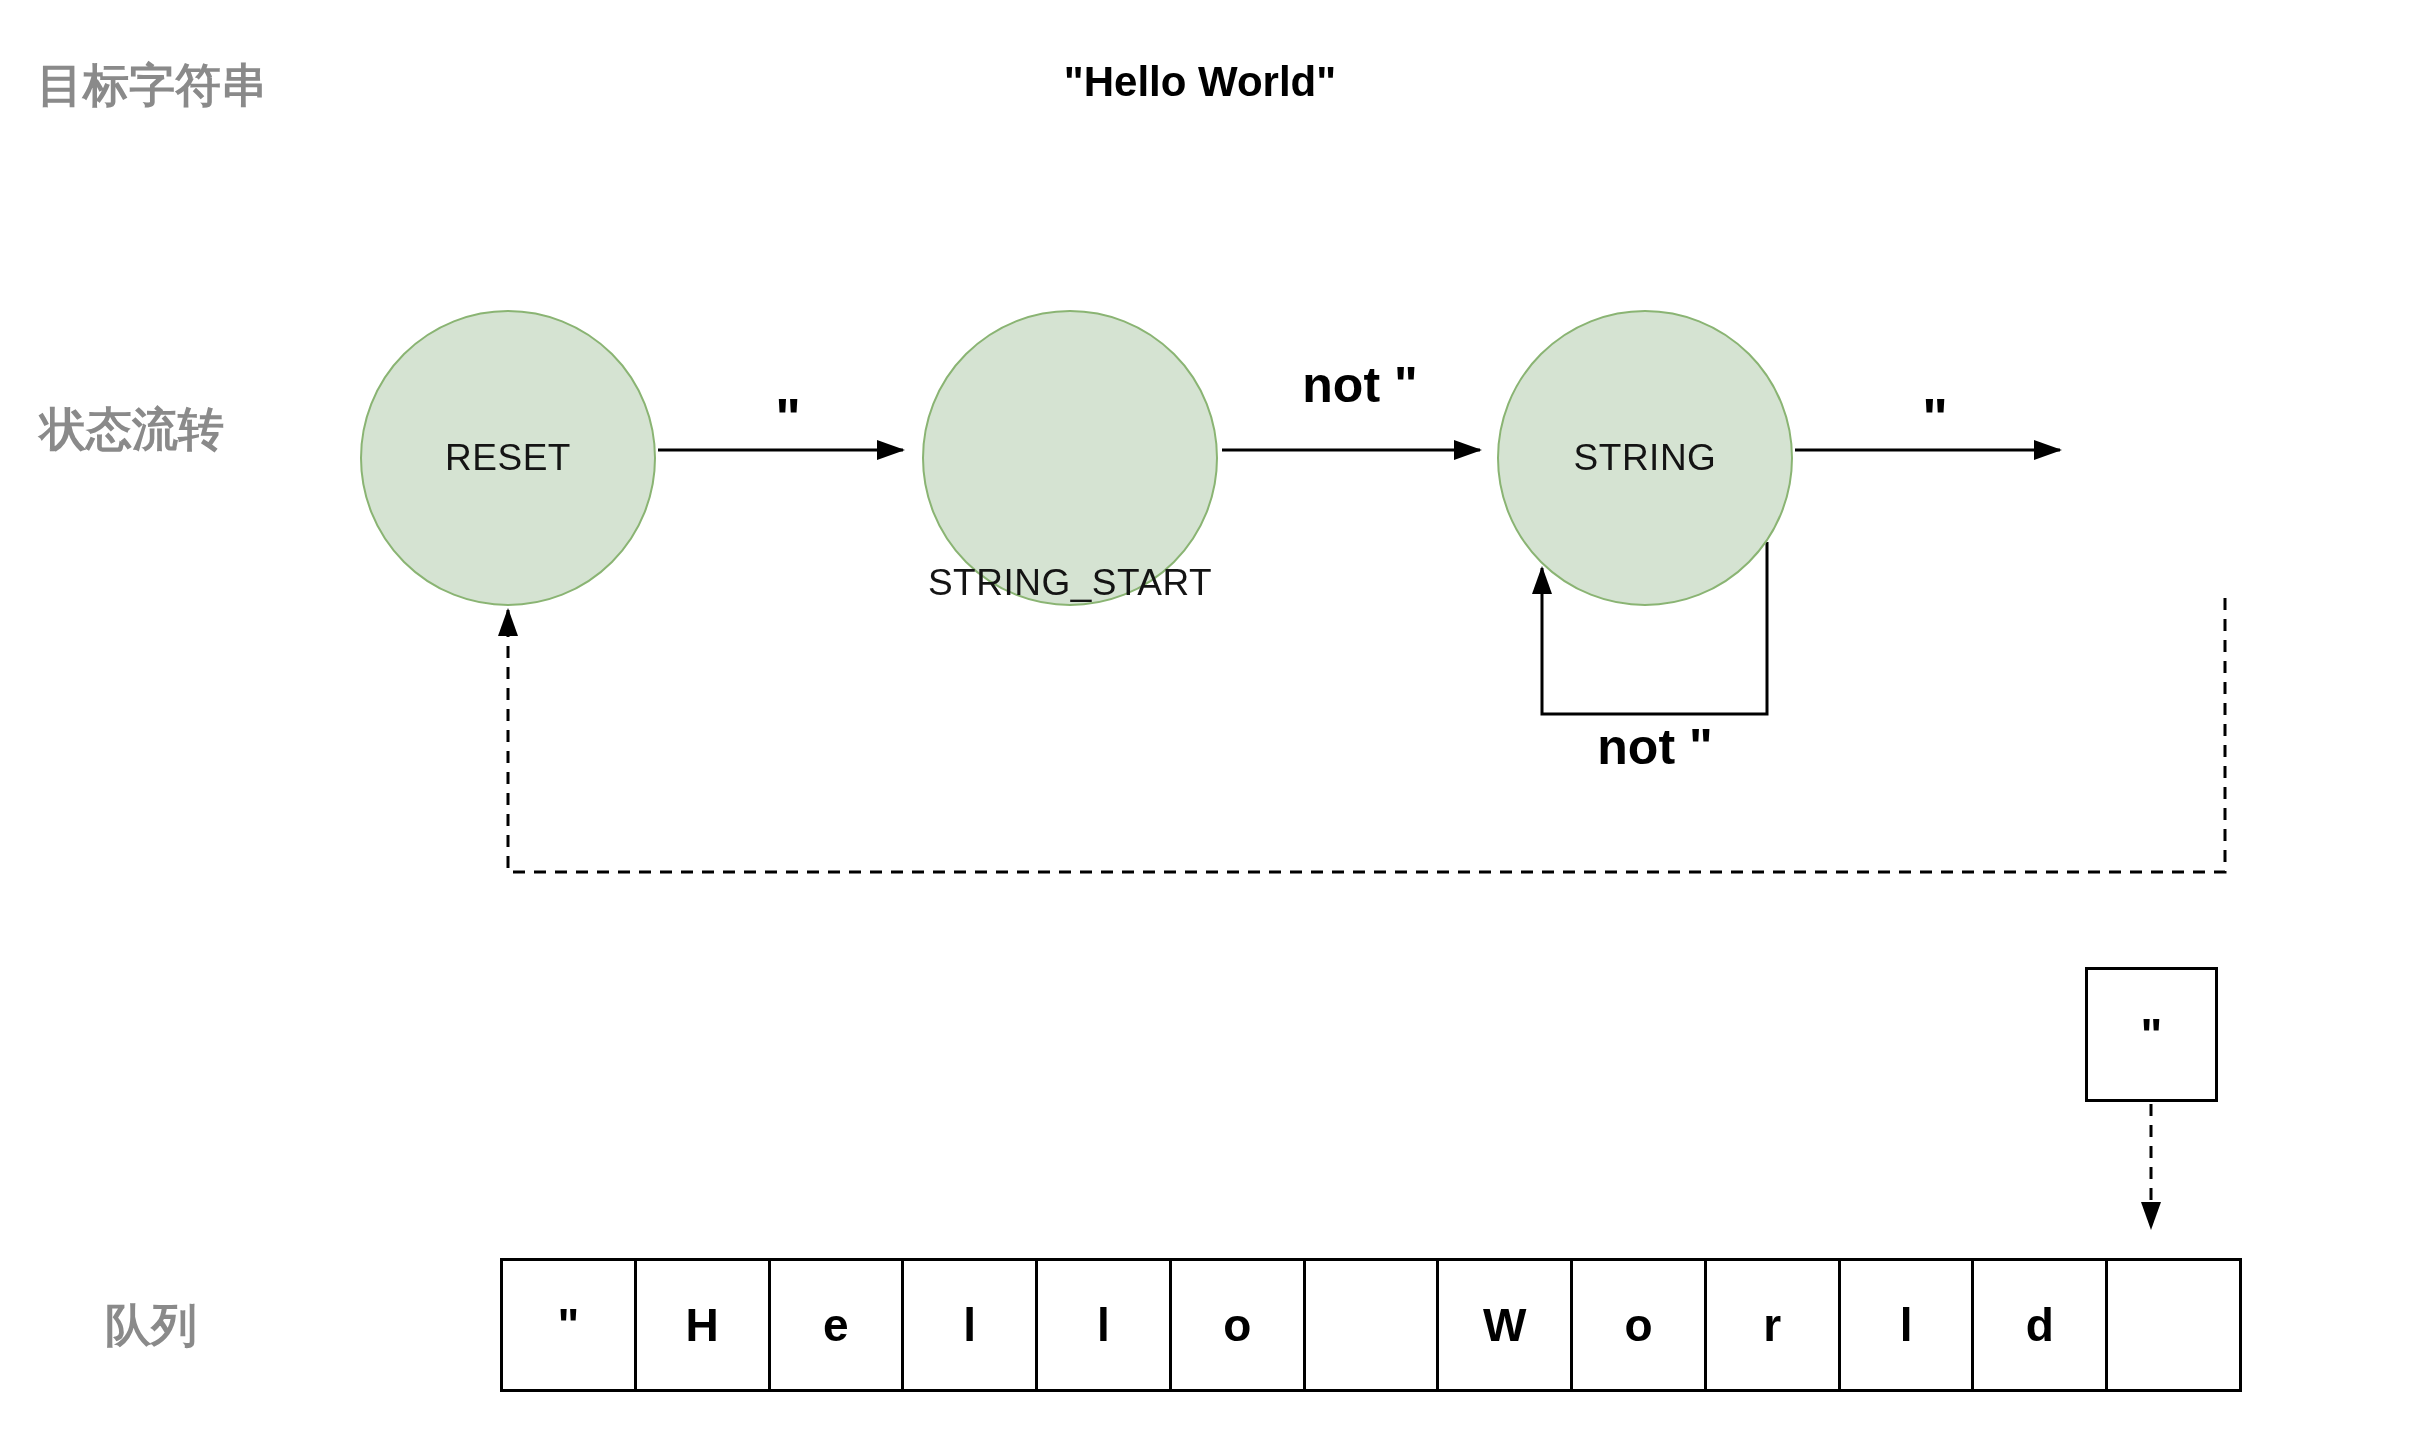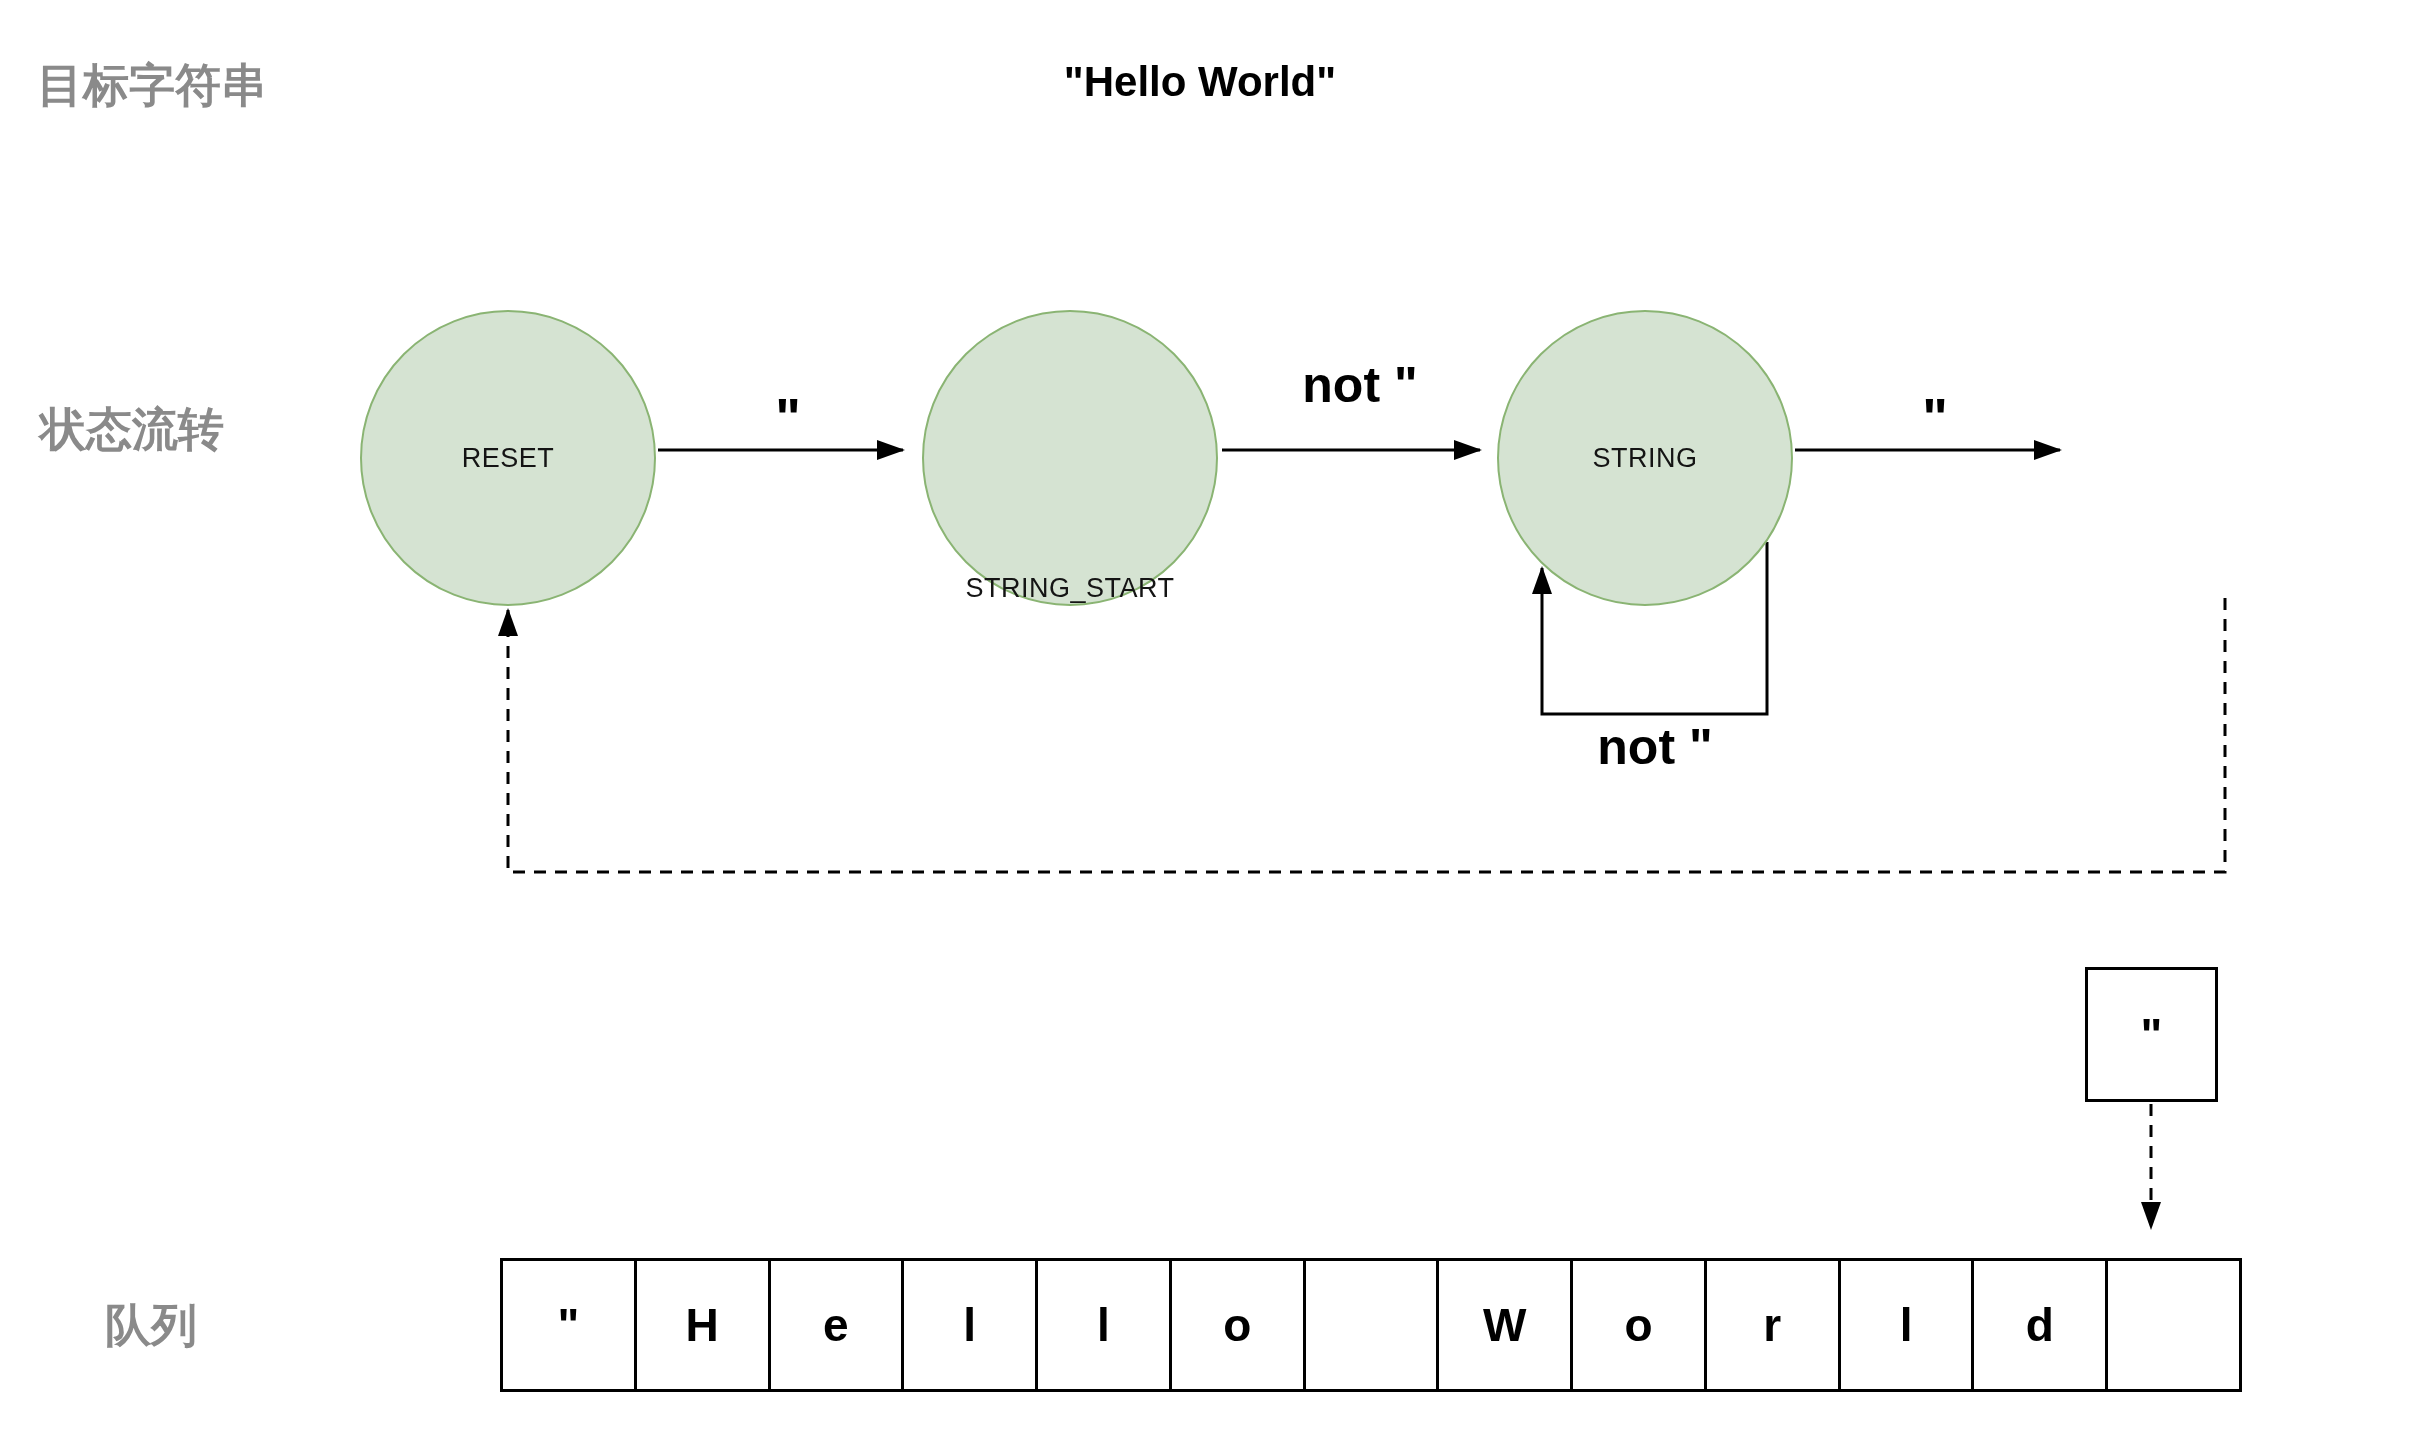--- a/index.html
+++ b/index.html
@@ -27,21 +27,21 @@
   }
   .state-node{
     width:296px;height:296px;
     border-radius:50%;
     background:#d5e3d2;
     border:2px solid #8ab473;
     box-sizing:border-box;
     display:flex;align-items:center;justify-content:center;
   }
   .state-label{
-    font-size:27px;
+    font-size:37px;
     color:#141414;
     letter-spacing:0.5px;
     white-space:nowrap;
   }
   .edge-label{
     font-weight:bold;
     color:#000000;
     transform:translateX(-50%);
     line-height:1;
     white-space:nowrap;

